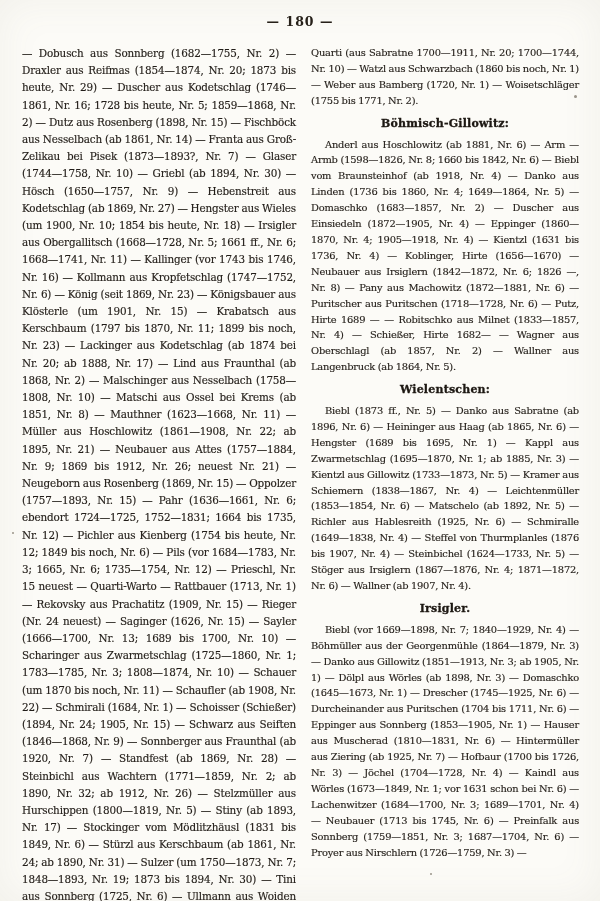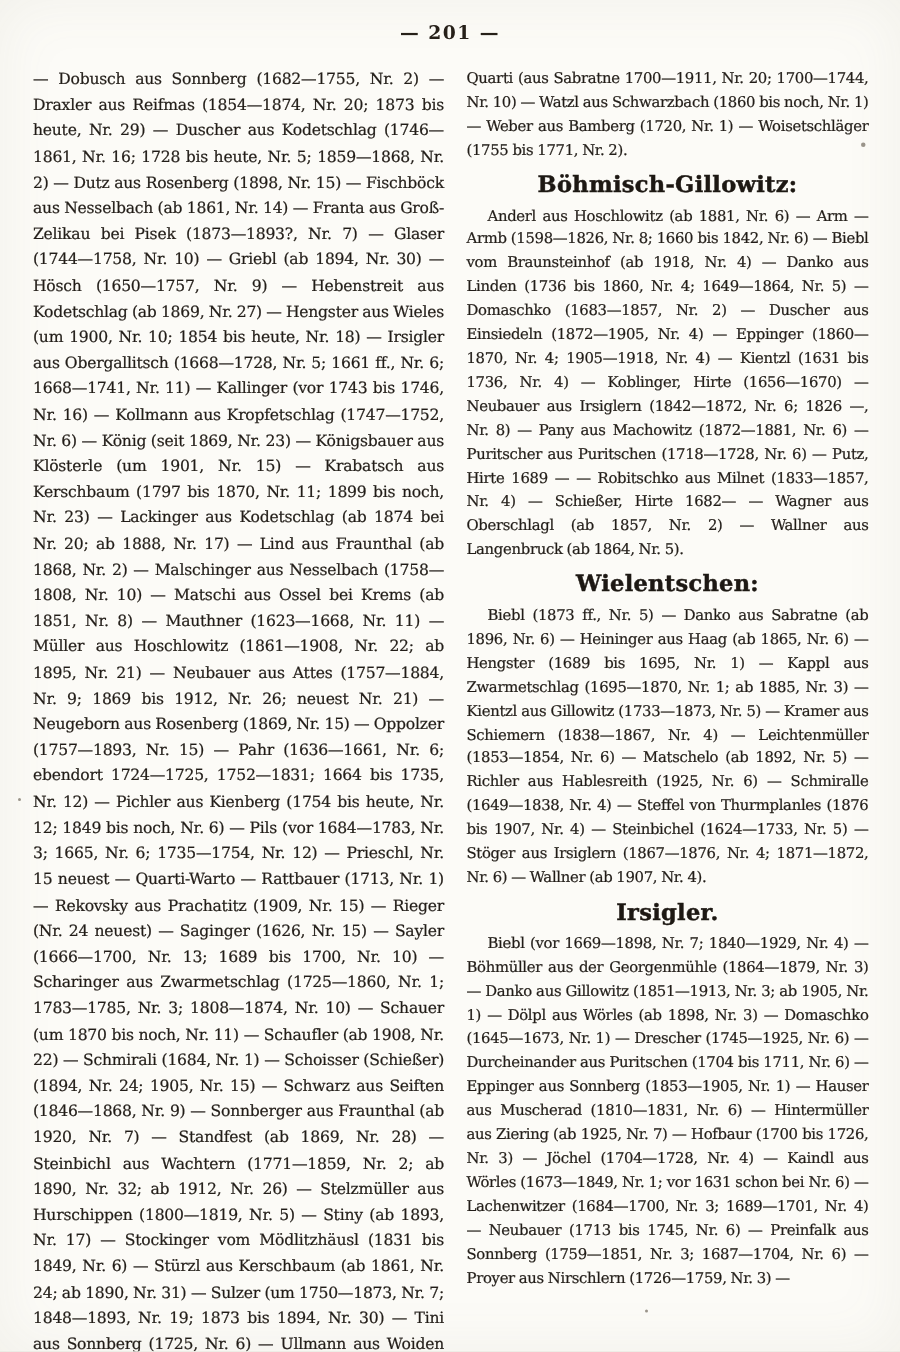--- a/index.html
+++ b/index.html
@@ -51,41 +51,41 @@
   .body-text {
     margin: 0;
     word-spacing: -0.3px;
   }
   .body-text.indented {
     text-indent: 14px;
   }
   .section-heading {
     margin: 7px 0 5px 0;
     text-align: center;
-    font-size: 15px;
+    font-size: 11px;
     font-weight: bold;
     letter-spacing: 0.2px;
     color: #1d1813;
     -webkit-text-stroke: 0.3px #1d1813;
   }
   .speck {
     position: absolute;
     background: #9a948a;
     border-radius: 50%;
   }
   .speck-1 { left: 574px; top: 95px; width: 3px; height: 3px; }
   .speck-2 { left: 12px;  top: 532px; width: 2px; height: 2px; }
   .speck-3 { left: 430px; top: 873px; width: 2px; height: 2px; }
 </style>
 </head>
 <body>
 
 <div class="page">
 
-  <div class="page-number">— 201 —</div>
+  <div class="page-number">— 180 —</div>
 
   <div class="columns">
 
     <div class="col col-left">
       <p class="body-text">— Dobusch aus Sonnberg (1682—1755, Nr. 2) — Draxler aus Reifmas (1854—1874, Nr. 20; 1873 bis heute, Nr. 29) — Duscher aus Kodetschlag (1746—1861, Nr. 16; 1728 bis heute, Nr. 5; 1859—1868, Nr. 2) — Dutz aus Rosenberg (1898, Nr. 15) — Fischböck aus Nesselbach (ab 1861, Nr. 14) — Franta aus Groß-Zelikau bei Pisek (1873—1893?, Nr. 7) — Glaser (1744—1758, Nr. 10) — Griebl (ab 1894, Nr. 30) — Hösch (1650—1757, Nr. 9) — Hebenstreit aus Kodetschlag (ab 1869, Nr. 27) — Hengster aus Wieles (um 1900, Nr. 10; 1854 bis heute, Nr. 18) — Irsigler aus Obergallitsch (1668—1728, Nr. 5; 1661 ff., Nr. 6; 1668—1741, Nr. 11) — Kallinger (vor 1743 bis 1746, Nr. 16) — Kollmann aus Kropfetschlag (1747—1752, Nr. 6) — König (seit 1869, Nr. 23) — Königsbauer aus Klösterle (um 1901, Nr. 15) — Krabatsch aus Kerschbaum (1797 bis 1870, Nr. 11; 1899 bis noch, Nr. 23) — Lackinger aus Kodetschlag (ab 1874 bei Nr. 20; ab 1888, Nr. 17) — Lind aus Fraunthal (ab 1868, Nr. 2) — Malschinger aus Nesselbach (1758—1808, Nr. 10) — Matschi aus Ossel bei Krems (ab 1851, Nr. 8) — Mauthner (1623—1668, Nr. 11) — Müller aus Hoschlowitz (1861—1908, Nr. 22; ab 1895, Nr. 21) — Neubauer aus Attes (1757—1884, Nr. 9; 1869 bis 1912, Nr. 26; neuest Nr. 21) — Neugeborn aus Rosenberg (1869, Nr. 15) — Oppolzer (1757—1893, Nr. 15) — Pahr (1636—1661, Nr. 6; ebendort 1724—1725, 1752—1831; 1664 bis 1735, Nr. 12) — Pichler aus Kienberg (1754 bis heute, Nr. 12; 1849 bis noch, Nr. 6) — Pils (vor 1684—1783, Nr. 3; 1665, Nr. 6; 1735—1754, Nr. 12) — Prieschl, Nr. 15 neuest — Quarti-Warto — Rattbauer (1713, Nr. 1) — Rekovsky aus Prachatitz (1909, Nr. 15) — Rieger (Nr. 24 neuest) — Saginger (1626, Nr. 15) — Sayler (1666—1700, Nr. 13; 1689 bis 1700, Nr. 10) — Scharinger aus Zwarmetschlag (1725—1860, Nr. 1; 1783—1785, Nr. 3; 1808—1874, Nr. 10) — Schauer (um 1870 bis noch, Nr. 11) — Schaufler (ab 1908, Nr. 22) — Schmirali (1684, Nr. 1) — Schoisser (Schießer) (1894, Nr. 24; 1905, Nr. 15) — Schwarz aus Seiften (1846—1868, Nr. 9) — Sonnberger aus Fraunthal (ab 1920, Nr. 7) — Standfest (ab 1869, Nr. 28) — Steinbichl aus Wachtern (1771—1859, Nr. 2; ab 1890, Nr. 32; ab 1912, Nr. 26) — Stelzmüller aus Hurschippen (1800—1819, Nr. 5) — Stiny (ab 1893, Nr. 17) — Stockinger vom Mödlitzhäusl (1831 bis 1849, Nr. 6) — Stürzl aus Kerschbaum (ab 1861, Nr. 24; ab 1890, Nr. 31) — Sulzer (um 1750—1873, Nr. 7; 1848—1893, Nr. 19; 1873 bis 1894, Nr. 30) — Tini aus Sonnberg (1725, Nr. 6) — Ullmann aus Woiden (1884—1910, Nr. 9) — Urban (1910, Nr. 9) — Wagner aus Einsiedeln (1893 ff., Nr. 15) — Warto-</p>
     </div>
 
     <div class="col col-right">
       <p class="body-text">Quarti (aus Sabratne 1700—1911, Nr. 20; 1700—1744, Nr. 10) — Watzl aus Schwarzbach (1860 bis noch, Nr. 1) — Weber aus Bamberg (1720, Nr. 1) — Woisetschläger (1755 bis 1771, Nr. 2).</p>
 

